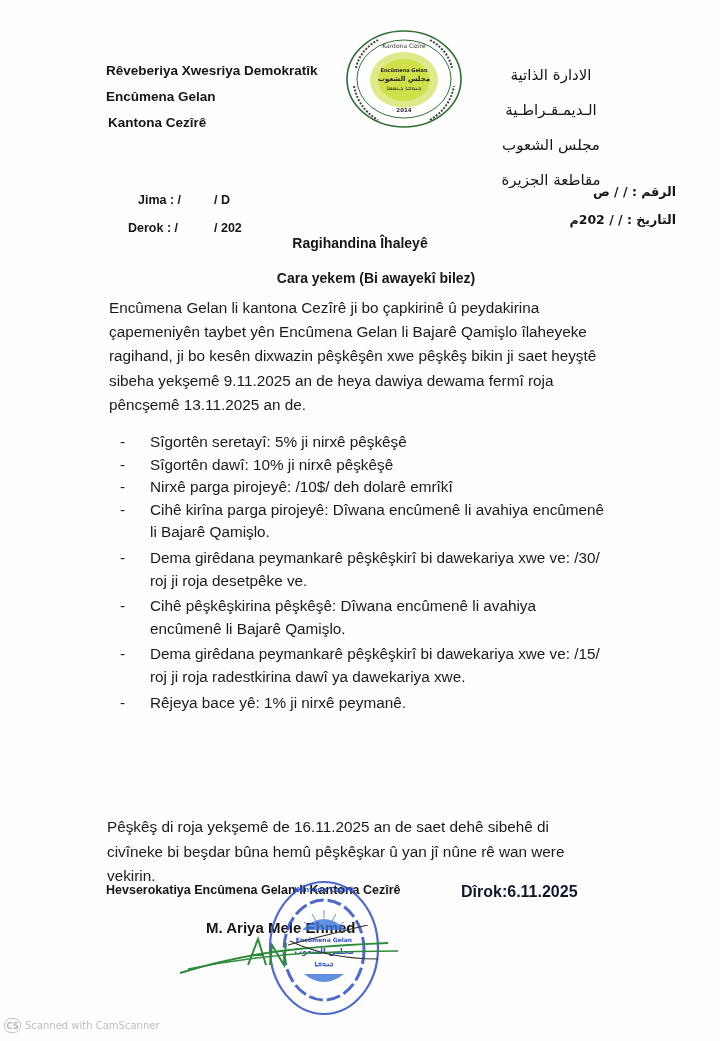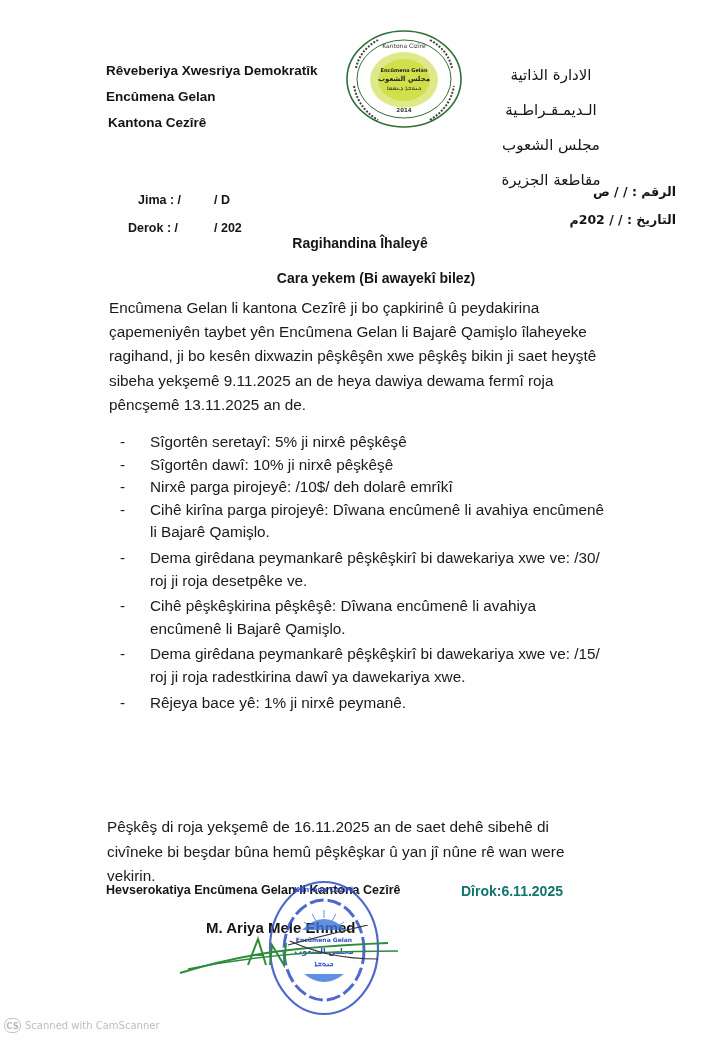--- a/index.html
+++ b/index.html
@@ -36,21 +36,21 @@
     .list { position: absolute; left: 120px; top: 431px; width: 540px; list-style: none; }
     .list li { display: flex; line-height: 22.6px; }
     .list li .dash { width: 30px; flex: 0 0 30px; }
     .list li .txt { flex: 1; }
 
     .para2 { position: absolute; left: 107px; top: 739px; width: 560px; line-height: 24.5px; }
     .para3 { position: absolute; left: 107px; top: 798px; width: 560px; line-height: 24.5px; margin-top: 17px; }
 
     
     .sig-org { position: absolute; left: 106px; top: 883px; font-family: "Liberation Sans", sans-serif; font-weight: bold; font-size: 12.5px; color: #151515; }
-    .sig-date { position: absolute; left: 461px; top: 883px; font-family: "Liberation Sans", sans-serif; font-weight: bold; font-size: 14px; color: #0f766e; }
+    .sig-date { position: absolute; left: 461px; top: 883px; font-family: "Liberation Sans", sans-serif; font-weight: bold; font-size: 16px; color: #0f172a; }
     .sig-name { position: absolute; left: 182px; top: 919px; font-family: "Liberation Sans", sans-serif; font-weight: bold; font-size: 15px; color: #151515; padding-left: 24px; }
 
     .stamp { position: absolute; left: 262px; top: 870px; width: 120px; height: 150px; }
     .signature { position: absolute; left: 178px; top: 925px; width: 240px; height: 60px; }
 
     
     .footer { position: absolute; left: 4px; top: 1018px; display: flex; align-items: center; gap: 4px; font-family: "DejaVu Sans", sans-serif; font-size: 10px; color: #bdbdbd; }
     .cs-badge { width: 17px; height: 15px; border: 1.5px solid #c4c4c4; border-radius: 7px; font-size: 8.5px; font-weight: bold; color: #b8b8b8; display: flex; align-items: center; justify-content: center; }
   </style>
 </head>

